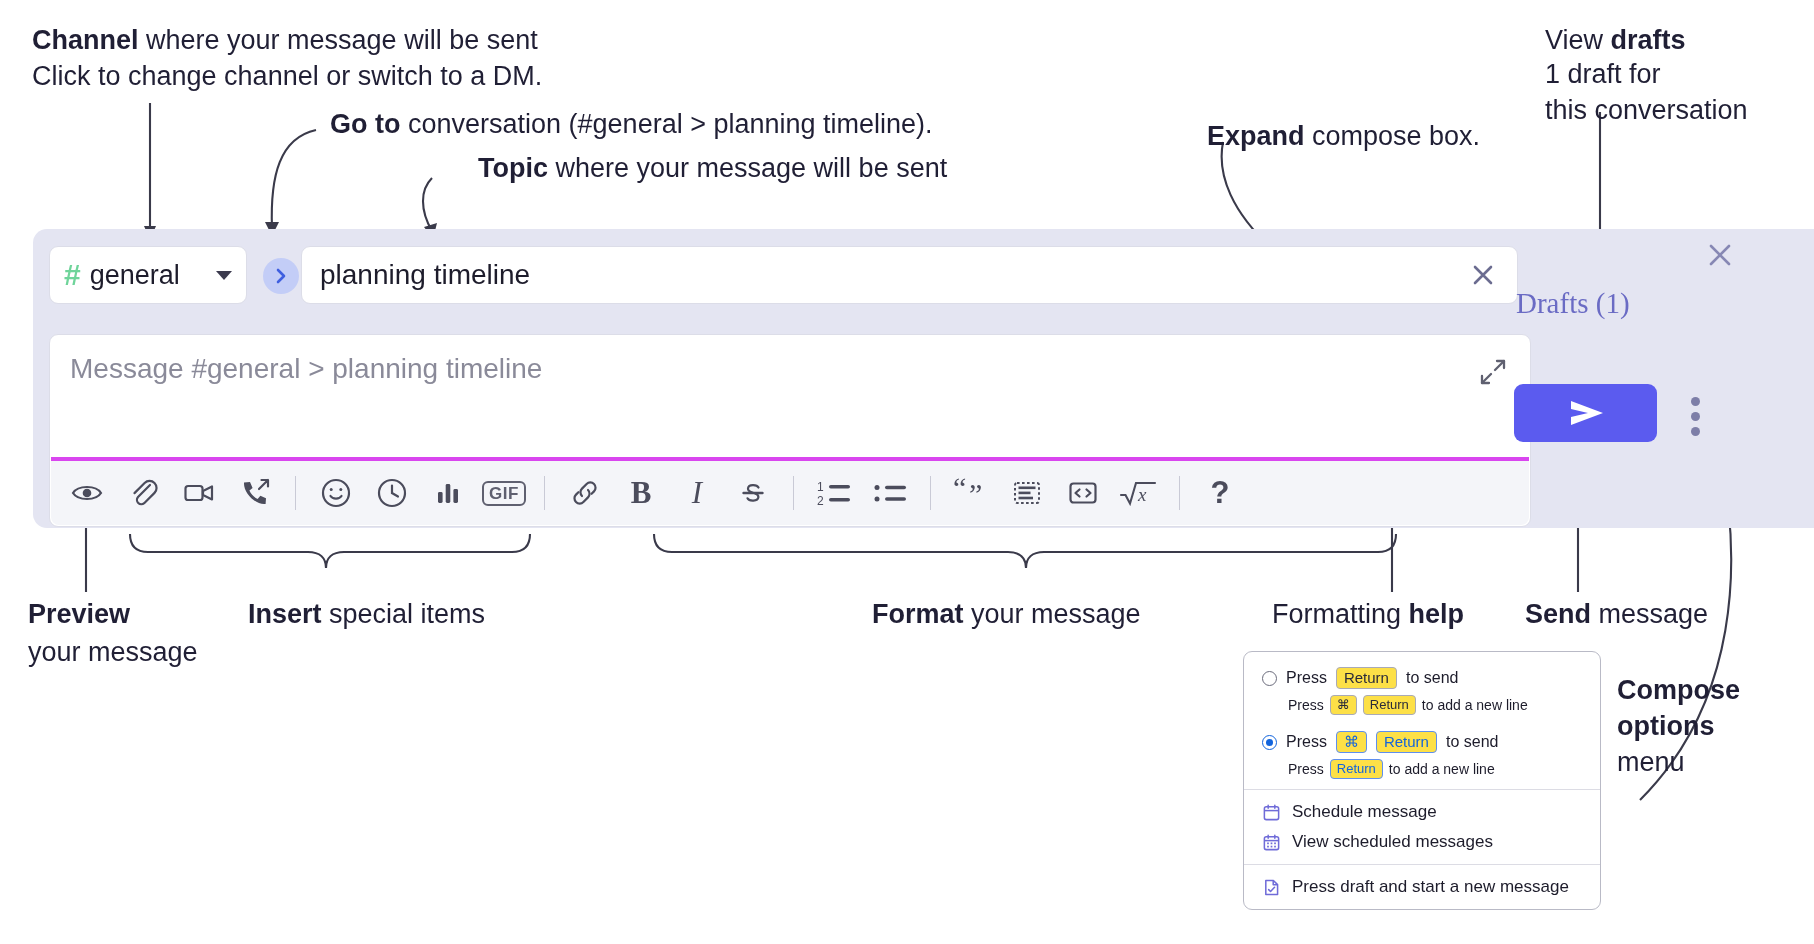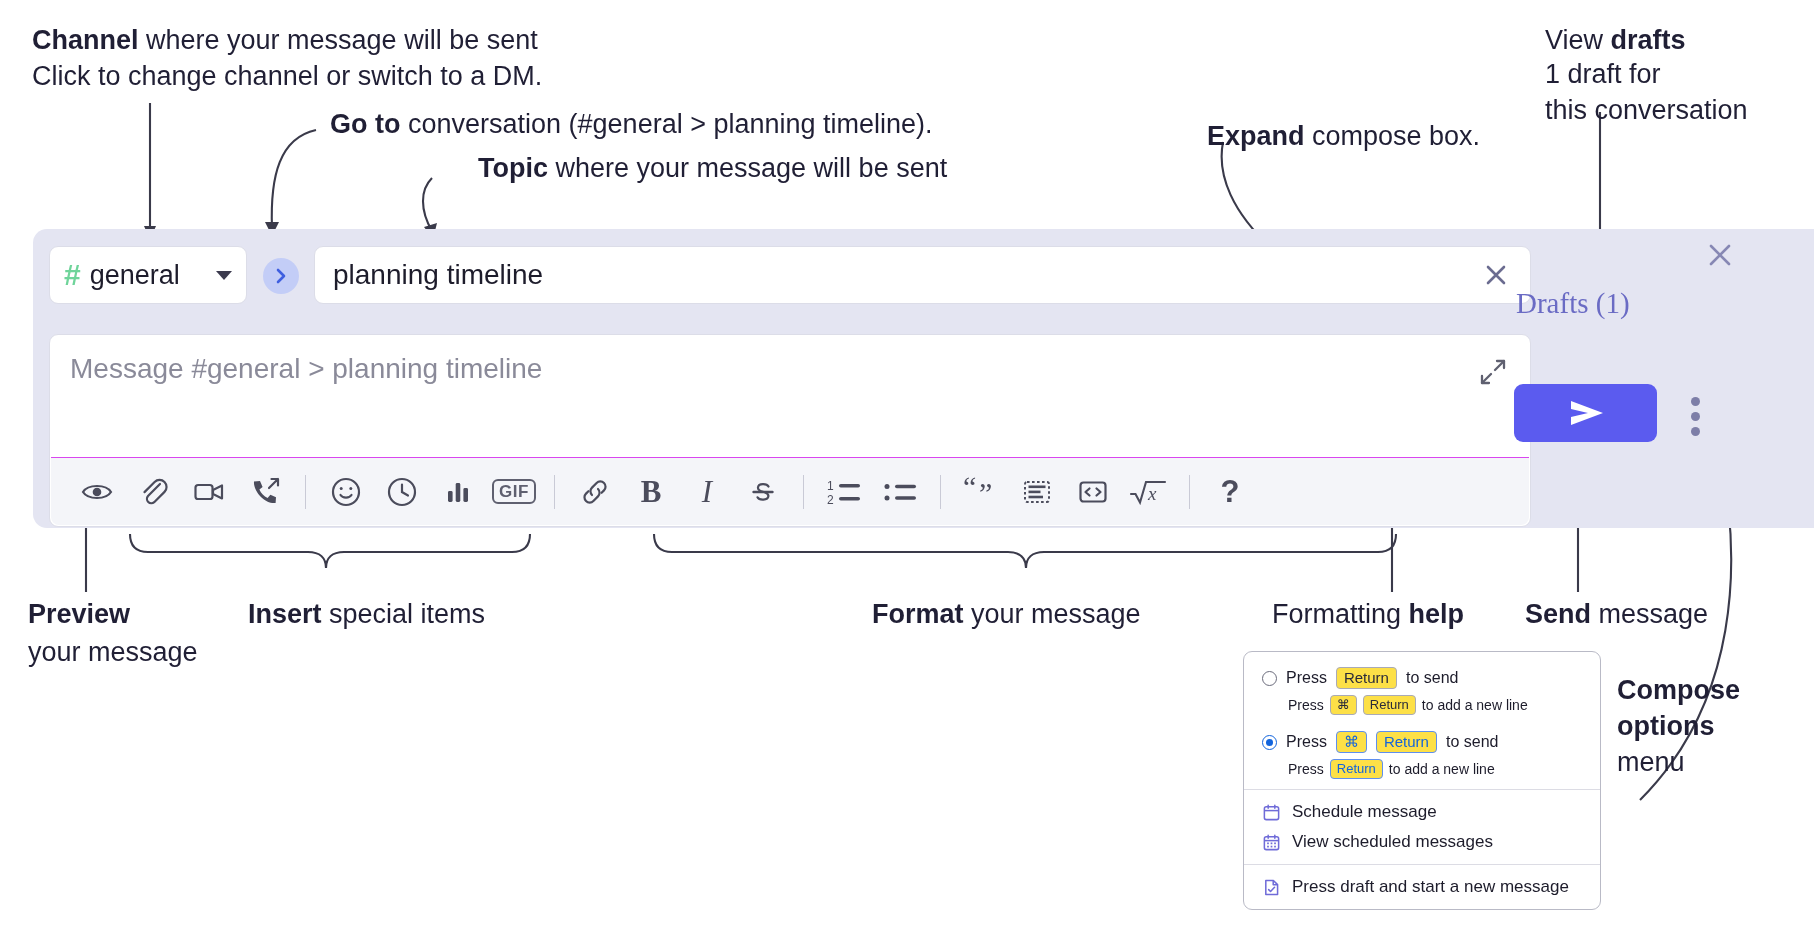--- a/index.html
+++ b/index.html
@@ -53,21 +53,21 @@
     border-top:9px solid #3b3a4e;
   }
   #goto-btn{
     position:absolute;left:214px;top:12px;width:36px;height:36px;
     border-radius:50%;background:#c3cdf7;
     display:flex;align-items:center;justify-content:center;cursor:pointer;
   }
   #goto-btn svg{display:block;}
 
   #topic-field{
-    position:absolute;left:265px;top:0;width:1217px;height:58px;
+    position:absolute;left:252px;top:0;width:1217px;height:58px;
     background:#ffffff;border:1px solid #dcdde8;border-radius:9px;
     box-sizing:border-box;display:flex;align-items:center;
     padding:0 18px;
     gap:45px;
   }
   #topic-field .tval{font-size:28px;color:#1d1c2b;flex:1;}
   #topic-clear{cursor:pointer;display:flex;align-items:center;}
 
   
   #msg-wrap{
@@ -77,23 +77,23 @@
   }
   #msg-input{
     position:absolute;left:20px;top:18px;right:90px;height:60px;
     font-size:28px;color:#8a8a99;
   }
   #expand-btn{
     position:absolute;right:22px;top:22px;cursor:pointer;
   }
   #toolbar{
     position:absolute;left:1px;right:1px;bottom:1px;height:68px;
-    background:#f4f5f9;border-top:1px solid #d946ef;
+    background:#f4f5f9;border-top:4px solid #d946ef;
     border-radius:0 0 8px 8px;
-    display:flex;align-items:center;padding-left:18px;box-sizing:border-box;
+    display:flex;align-items:center;padding-left:8px;box-sizing:border-box;
   }
   .tb-btn{
     width:56px;height:56px;display:flex;align-items:center;justify-content:center;
     cursor:pointer;color:#5f6070;flex:0 0 auto;
   }
   .tb-sep{width:1px;height:34px;background:#c9cad6;margin:0 12px;flex:0 0 auto;}
   .gif-box{
     border:2.4px solid #5f6070;border-radius:6px;
     font-size:17px;font-weight:bold;letter-spacing:.5px;
     padding:2px 5px;line-height:1;color:#5f6070;

